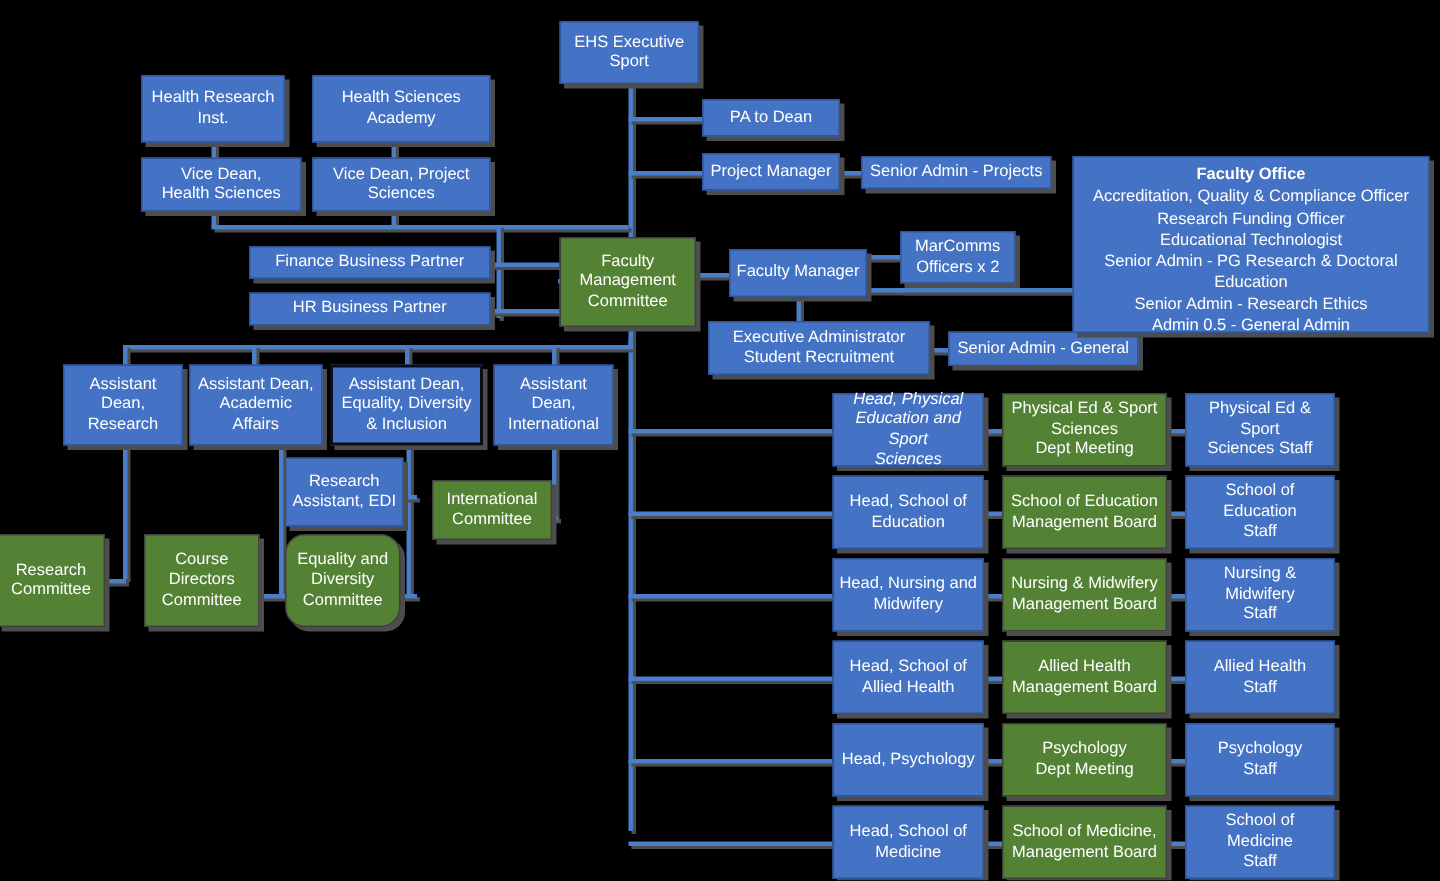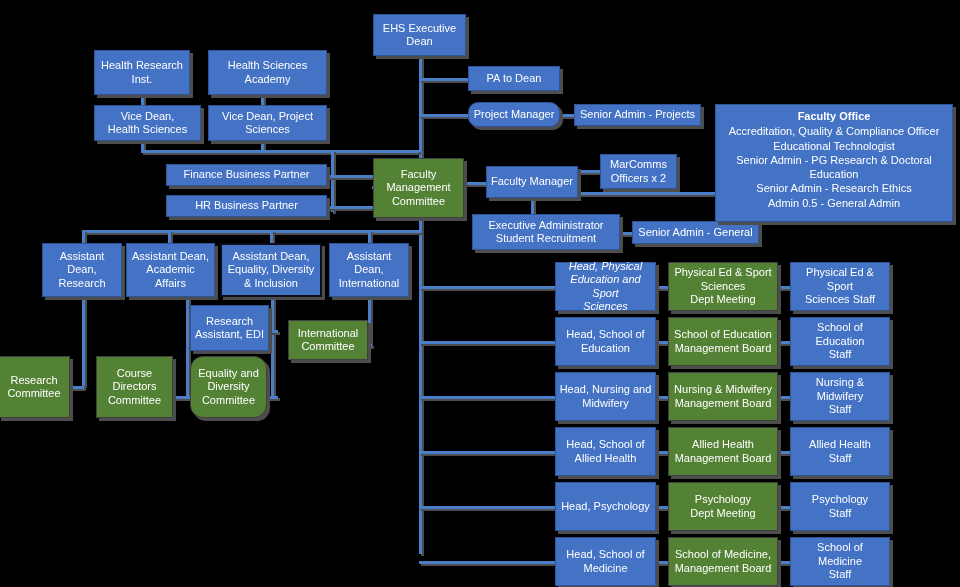--- a/index.html
+++ b/index.html
@@ -140,31 +140,31 @@
   <div class="conn h" style="left:655px; top:451px; width:14px;"></div>
   <div class="conn h" style="left:777px; top:451px; width:14px;"></div>
   <div class="conn h" style="left:655px; top:506px; width:14px;"></div>
   <div class="conn h" style="left:777px; top:506px; width:14px;"></div>
   <div class="conn h" style="left:655px; top:561px; width:14px;"></div>
   <div class="conn h" style="left:777px; top:561px; width:14px;"></div>
 
   <div class="node blue" style="left:373px; top:14px; width:93px; height:42px;">
     <div class="lines">
       <span>EHS Executive</span>
-        <span>Dean</span>
+        <span>Sport</span>
     </div>
   </div>
 
   <div class="node blue" style="left:468px; top:66px; width:92px; height:25px;">
     <div class="lines">
       <span>PA to Dean</span>
     </div>
   </div>
 
-  <div class="node blue" style="left:468px; top:102px; width:92px; height:25px;border-radius:10px;">
+  <div class="node blue" style="left:468px; top:102px; width:92px; height:25px;">
     <div class="lines">
       <span>Project Manager</span>
     </div>
   </div>
 
   <div class="node blue" style="left:574px; top:104px; width:127px; height:22px;">
     <div class="lines">
       <span>Senior Admin - Projects</span>
     </div>
   </div>
@@ -240,20 +240,21 @@
   <div class="node blue" style="left:632px; top:221px; width:127px; height:23px;">
     <div class="lines">
       <span>Senior Admin - General</span>
     </div>
   </div>
 
   <div class="node blue office" style="left:715px; top:104px; width:238px; height:118px;">
     <div class="lines">
       <span class="office-title">Faculty Office</span>
       <span>Accreditation, Quality &amp; Compliance Officer</span>
+      <span>Research Funding Officer</span>
       <span>Educational Technologist</span>
       <span>Senior Admin -  PG Research &amp; Doctoral Education</span>
       <span>Senior Admin - Research Ethics</span>
       <span>Admin 0.5 - General Admin</span>
     </div>
   </div>
 
   <div class="node blue" style="left:42px; top:243px; width:80px; height:54px;">
     <div class="lines">
       <span>Assistant</span>

